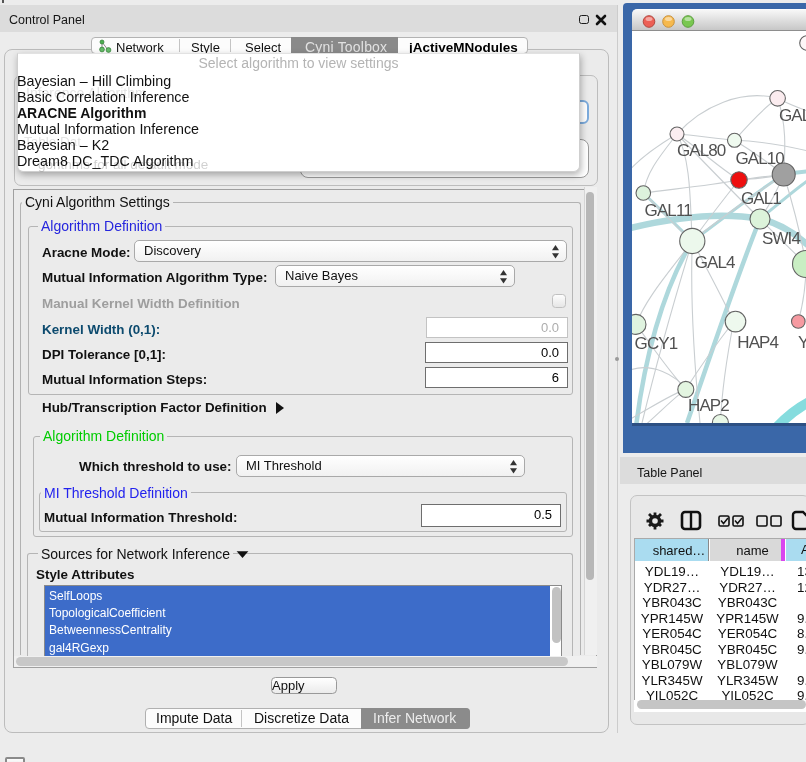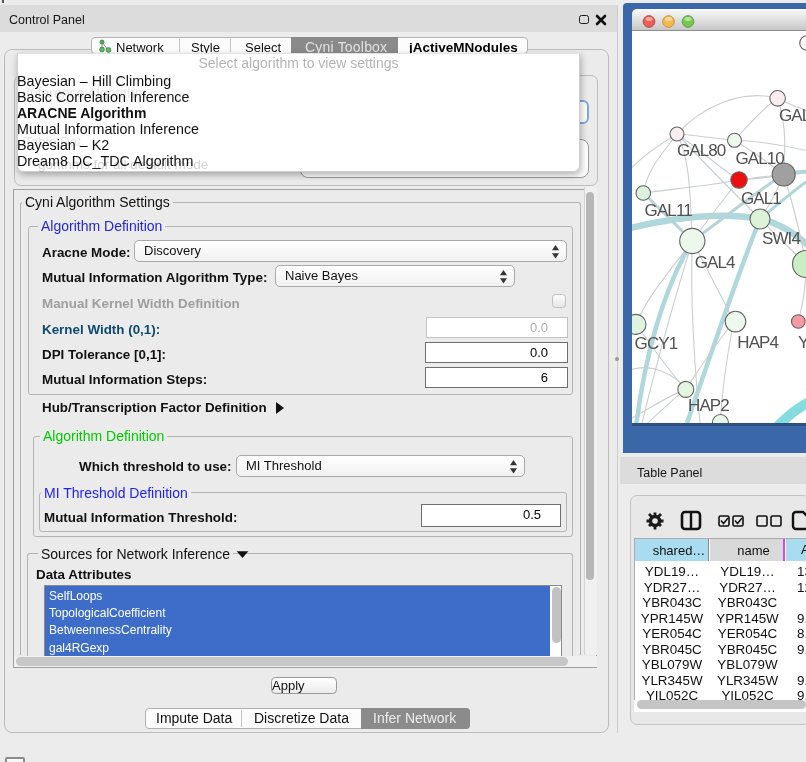--- a/index.html
+++ b/index.html
@@ -3,21 +3,21 @@
 *{margin:0;padding:0;box-sizing:border-box}
 html,body{width:806px;height:762px}
 body{position:relative;font-family:"Liberation Sans",sans-serif;background:#ececec;overflow:hidden;font-size:13px;color:#111}
 .a{position:absolute}
 .b{font-weight:bold}
 .lb{font-weight:bold;font-size:13.4px}
 .fs{border:1px solid #b5b5b5;border-radius:3px}
 .ft{position:absolute;background:#ebebeb;padding:0 3px;line-height:14px;font-size:14px}
 .combo{position:absolute;background:linear-gradient(#ffffff,#f1f1f1);border:1px solid #a9a9a9;border-radius:5px;height:22px;line-height:20px;padding-left:9px}
 .stp{position:absolute;right:6px;top:3px}
-.inp{position:absolute;background:#fff;text-align:right;padding-right:19px;line-height:19px}
+.inp{position:absolute;background:#fff;text-align:right;padding-right:8px;line-height:19px}
 </style></head>
 <body>
 
 <div class="a" style="left:0;top:5px;width:618px;height:27px;background:#dcdcdc"></div>
 <div class="a" style="left:9px;top:13px;font-size:12.5px;color:#151515">Control Panel</div>
 <div class="a" style="left:579px;top:15px;width:10px;height:9px;border:1.6px solid #1b1b1b;border-radius:2.5px"></div>
 <svg class="a" style="left:595px;top:14px" width="12" height="12" viewBox="0 0 12 12">
     <path d="M2 2 L10 10 M10 2 L2 10" stroke="#111" stroke-width="2.6" stroke-linecap="round"></path>
   </svg>
 <div class="a" style="left:617px;top:5px;width:1px;height:728px;background:#cccccc"></div>
@@ -86,21 +86,21 @@
 <div class="a fs" style="left:39px;top:492px;width:528px;height:40px"></div>
 <div class="ft" style="left:41px;top:486px;color:#2222ee">MI Threshold Definition</div>
 <div class="a lb" style="left:44px;top:510px">Mutual Information Threshold:</div>
 <div class="inp" style="left:421px;top:504px;width:140px;height:23px;border:1.5px solid #6e6e6e;color:#000">0.5</div>
 
 <div class="a" style="left:27px;top:553px;width:546px;height:109px;border:1px solid #b5b5b5;border-bottom:none;border-radius:3px 3px 0 0"></div>
 <div class="ft" style="left:38px;top:547px">Sources for Network Inference</div>
 <svg class="a" style="left:235px;top:550px" width="15" height="9" viewBox="0 0 15 10">
     <path d="M1 1.5 L14 1.5 L7.5 9 Z" fill="#111"></path>
   </svg>
-<div class="a lb" style="left:36px;top:567px">Data Attributes</div>
+<div class="a lb" style="left:36px;top:567px">Style Attributes</div>
 
 <div class="a" style="left:44px;top:585px;width:518px;height:72px;border:1px solid #8a8a8a;background:#fff"></div>
 <div class="a" style="left:45px;top:586px;width:505px;height:70px;background:#3d6cc9;color:#fff;font-size:12px;line-height:17.2px;padding:2px 0 0 4px">SelfLoops<br>TopologicalCoefficient<br>BetweennessCentrality<br>gal4RGexp</div>
 <div class="a" style="left:551.5px;top:587px;width:9px;height:56px;background:#c2c2c2;border-radius:5px"></div>
 
 <div class="a" style="left:584px;top:187px;width:13px;height:468px;background:#f0f0f0;border-left:1px solid #d5d5d5"></div>
 <div class="a" style="left:585.5px;top:192px;width:8px;height:388px;background:#b7b7b7;border-radius:4px"></div>
 <div class="a" style="left:14px;top:656px;width:583px;height:11px;background:#f0f0f0"></div>
 <div class="a" style="left:16px;top:657px;width:552px;height:9px;background:#c8c8c8;border-radius:5px"></div>
 
@@ -233,19 +233,19 @@
 <rect x="112" y="6" width="10" height="10" rx="1.5"></rect>
 <rect x="126" y="6" width="10" height="10" rx="1.5"></rect>
 <path d="M76 10.5 l2.5 3 L83 8" stroke-width="1.5"></path>
 <path d="M90 10.5 l2.5 3 L97 8" stroke-width="1.5"></path>
 </g>
 <path d="M151 2 h7 l5 5 v9 a3 3 0 0 1 -3 3 h-9 a3 3 0 0 1 -3 -3 v-11 a3 3 0 0 1 3 -3 z" fill="none" stroke="#111" stroke-width="2.4"></path>
 </svg>
 
 <div class="a" style="left:634px;top:538px;width:172px;height:174px;background:#fff;border-left:1px solid #aaa;border-top:1px solid #aaa"></div>
 <div class="a" style="left:635px;top:539px;width:74px;height:22px;background:#aadcf0;border-right:1px solid #8a8a8a;text-align:center;line-height:24px;padding-left:15px">shared…</div>
-<div class="a" style="left:710px;top:539px;width:75px;height:22px;background:#d9d9d9;border-right:2px solid #d946ef;text-align:center;line-height:24px;padding-left:14px">name</div>
+<div class="a" style="left:710px;top:539px;width:75px;height:22px;background:#d9d9d9;border-right:4px solid #d946ef;text-align:center;line-height:24px;padding-left:14px">name</div>
 <div class="a" style="left:786px;top:539px;width:20px;height:22px;background:#aadcf0;padding-left:15px;line-height:22px">A</div>
 <div class="a" style="left:635px;top:564px;width:74px;text-align:center;line-height:15.5px;font-size:13.4px">YDL19…<br>YDR27…<br>YBR043C<br>YPR145W<br>YER054C<br>YBR045C<br>YBL079W<br>YLR345W<br>YIL052C</div>
 <div class="a" style="left:710px;top:564px;width:75px;text-align:center;line-height:15.5px;font-size:13.4px">YDL19…<br>YDR27…<br>YBR043C<br>YPR145W<br>YER054C<br>YBR045C<br>YBL079W<br>YLR345W<br>YIL052C</div>
 <div class="a" style="left:797px;top:564px;width:20px;line-height:15.5px;font-size:13.4px">13<br>12<br>&nbsp;<br>9.<br>8.<br>9.<br>&nbsp;<br>9.<br>9.</div>
 <div class="a" style="left:634px;top:700px;width:172px;height:12px;background:#fff"></div>
 <div class="a" style="left:637px;top:700px;width:169px;height:9px;background:#c5c5c5;border-radius:5px"></div>
 
 </body></html>

